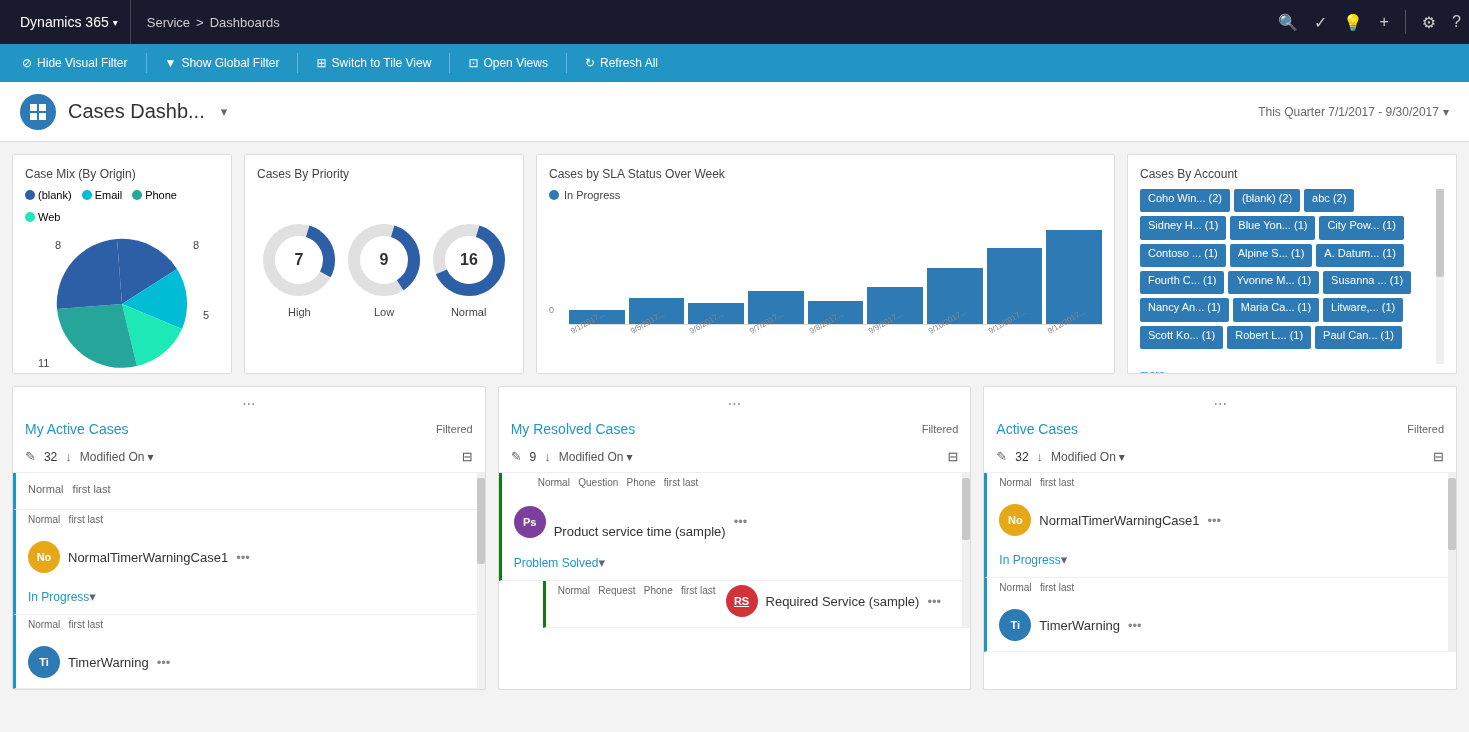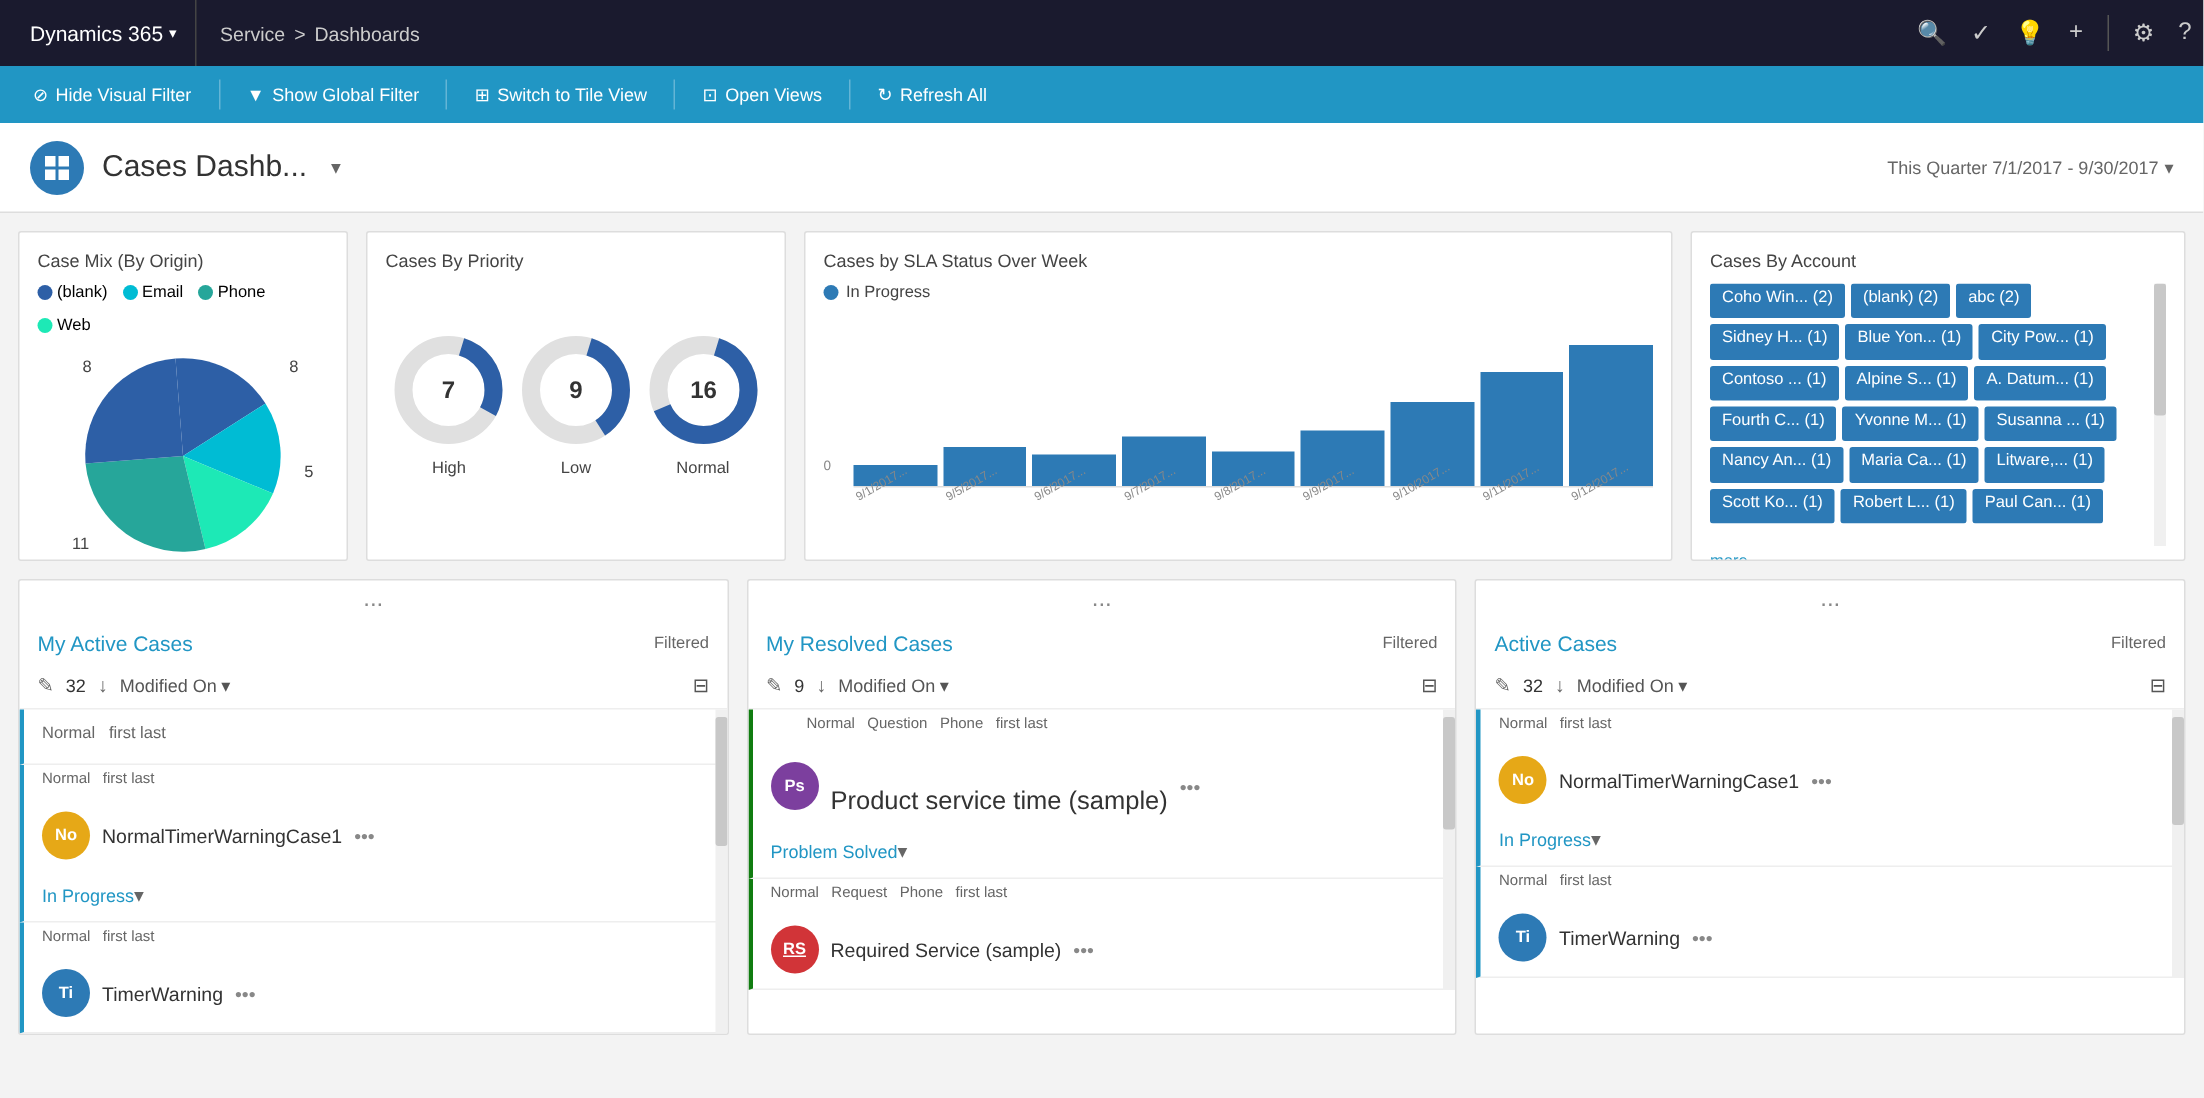--- a/index.html
+++ b/index.html
@@ -189,21 +189,21 @@
             <path d="M0,0 L60,25 A65,65 0 0,1 15,62 Z" fill="#1de9b6"></path>
 
             <path d="M0,0 L15,62 A65,65 0 0,1 -65,5 Z" fill="#26a69a"></path>
 
             <path d="M0,0 L-65,5 A65,65 0 0,1 -5,-65 Z" fill="#2d5fa6"></path>
           </g>
         </svg>
         <div style="position:absolute; top:10px; left:30px; font-size:11px; color:#444;">8</div>
         <div style="position:absolute; top:10px; right:20px; font-size:11px; color:#444;">8</div>
         <div style="position:absolute; top:80px; right:10px; font-size:11px; color:#444;">5</div>
-        <div style="position:absolute; bottom:10px; left:23px; font-size:11px; color:#444;">11</div>
+        <div style="position:absolute; bottom:10px; left:13px; font-size:11px; color:#444;">11</div>
       </div>
     </div>
 
     <div class="chart-card" style="flex:0 0 280px;">
       <div class="chart-title">Cases By Priority</div>
       <div class="donut-row">
 
         <div class="donut-item">
           <svg class="donut-svg" viewBox="0 0 80 80">
             <circle cx="40" cy="40" r="30" fill="none" stroke="#e0e0e0" stroke-width="12"></circle>
@@ -370,30 +370,30 @@
           <span>▾</span>
         </div>
         <div class="list-menu-icon">⊟</div>
       </div>
       <div style="position:relative;">
         <div class="list-item-row left-border-green" style="flex-direction:column; padding-top:4px;">
           <div style="font-size:10px; color:#666; margin-bottom:6px;margin-left:24px;">Normal&nbsp;&nbsp;&nbsp;Question&nbsp;&nbsp;&nbsp;Phone&nbsp;&nbsp;&nbsp;first last</div>
           <div style="display:flex; align-items:center; gap:8px;">
             <div style="width:32px; height:32px; border-radius:50%; background:#7c3f9e; display:flex; align-items:center; justify-content:center; color:#fff; font-size:11px; font-weight:700; flex-shrink:0;">Ps</div>
             <div>
-              <div style="font-size:17px; color:#333; font-weight:500;margin-top:20px;">Product service time (sample)</div>
+              <div style="font-size:13px; color:#333; font-weight:500;margin-top:20px;">Product service time (sample)</div>
             </div>
             <span style="margin-left:auto; font-size:13px; color:#888;">•••</span>
           </div>
           <div style="display:flex; align-items:center; justify-content:space-between; margin-top:6px;">
             <span style="font-size:12px; color:#2196c4;">Problem Solved</span>
             <span style="color:#666;">▾</span>
           </div>
         </div>
-        <div class="list-item-row left-border-green" style="flex-direction:column; padding-top:4px;">
+        <div class="list-item-row left-border-green" style="flex-direction:row; padding-top:4px;margin-left:44px;">
           <div style="font-size:10px; color:#666; margin-bottom:6px;">Normal&nbsp;&nbsp;&nbsp;Request&nbsp;&nbsp;&nbsp;Phone&nbsp;&nbsp;&nbsp;first last</div>
           <div style="display:flex; align-items:center; gap:8px;">
             <div style="width:32px; height:32px; border-radius:50%; background:#d13438; display:flex; align-items:center; justify-content:center; color:#fff; font-size:11px; font-weight:700; flex-shrink:0;text-decoration:underline;">RS</div>
             <div>
               <div style="font-size:13px; color:#333; font-weight:500;">Required Service (sample)</div>
             </div>
             <span style="margin-left:auto; font-size:13px; color:#888;">•••</span>
           </div>
         </div>
         <div style="position:absolute; right:0; top:0; bottom:0; width:8px; background:#f0f0f0;">

